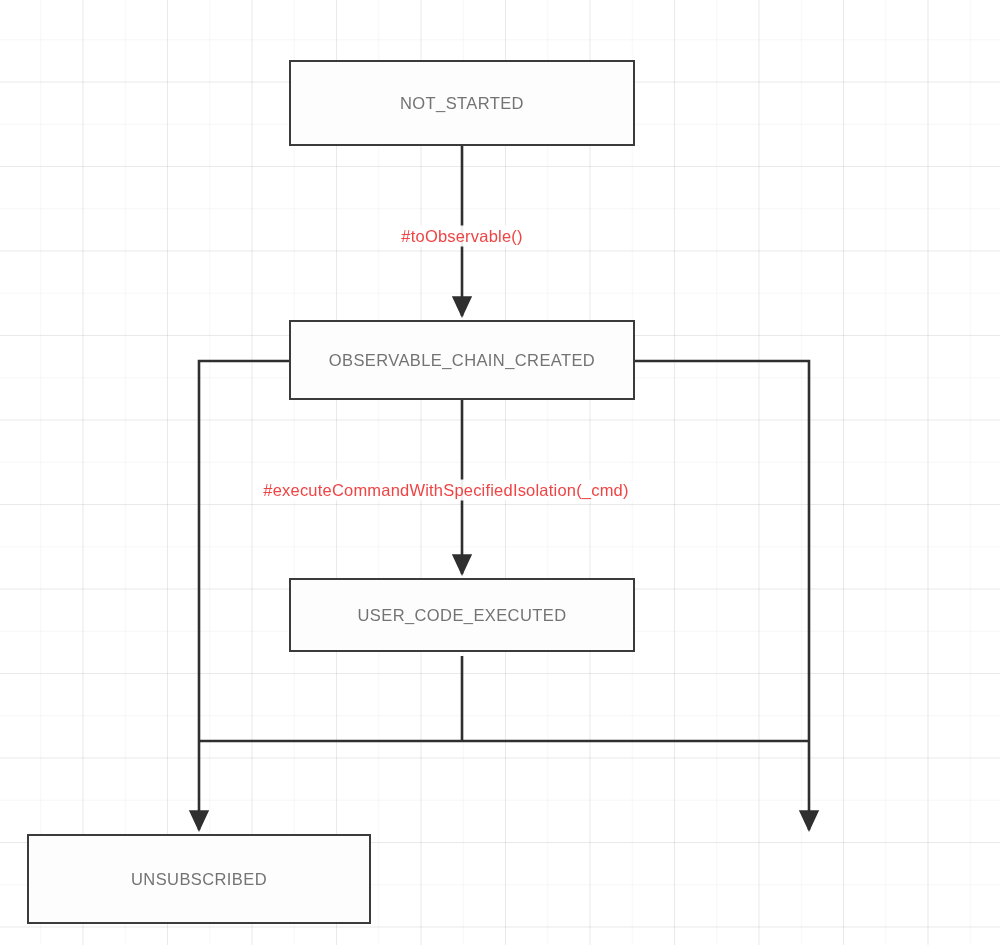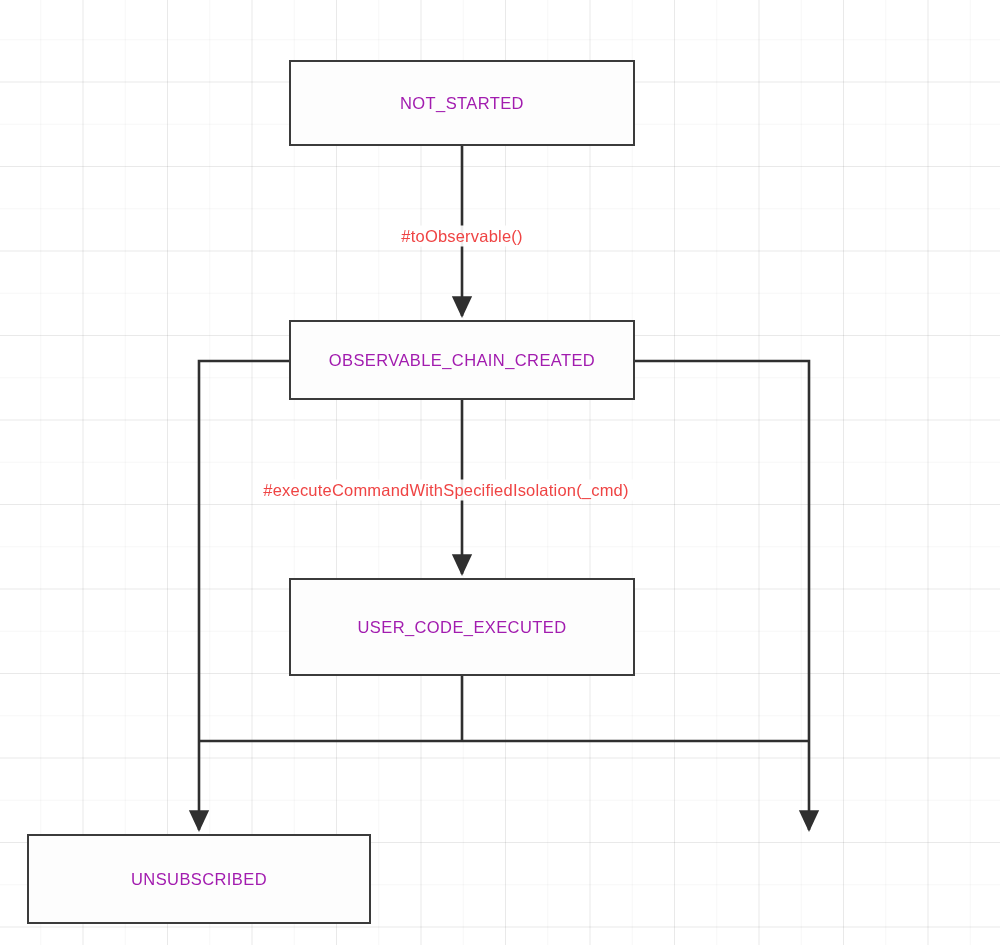--- a/index.html
+++ b/index.html
@@ -41,21 +41,21 @@
     background: #fdfdfd;
     border: 2.5px solid #3b3b3b;
     display: flex;
     align-items: center;
     justify-content: center;
   }
   .node-label {
     font-family: "Liberation Sans", sans-serif;
     font-size: 16.5px;
     letter-spacing: 0.4px;
-    color: #a21caf;
+    color: #737373;
     white-space: nowrap;
     text-align: center;
   }
   .edge-label {
     position: absolute;
     font-family: "Liberation Sans", sans-serif;
     font-size: 16.5px;
     letter-spacing: 0.2px;
     color: #ef4444;
     white-space: nowrap;
@@ -94,21 +94,21 @@
   </svg>
 
   <div class="node" style="left:289px; top:60px; width:346px; height:86px;">
     <span class="node-label">NOT_STARTED</span>
   </div>
 
   <div class="node" style="left:289px; top:320px; width:346px; height:80px;">
     <span class="node-label">OBSERVABLE_CHAIN_CREATED</span>
   </div>
 
-  <div class="node" style="left:289px; top:578px; width:346px; height:98px;">
+  <div class="node" style="left:289px; top:578px; width:346px; height:74px;">
     <span class="node-label">USER_CODE_EXECUTED</span>
   </div>
 
   <div class="node" style="left:27px; top:834px; width:344px; height:90px;">
     <span class="node-label">UNSUBSCRIBED</span>
   </div>
 
 
   <div class="edge-label" style="left:462px; top:236px;">#toObservable()</div>
 

